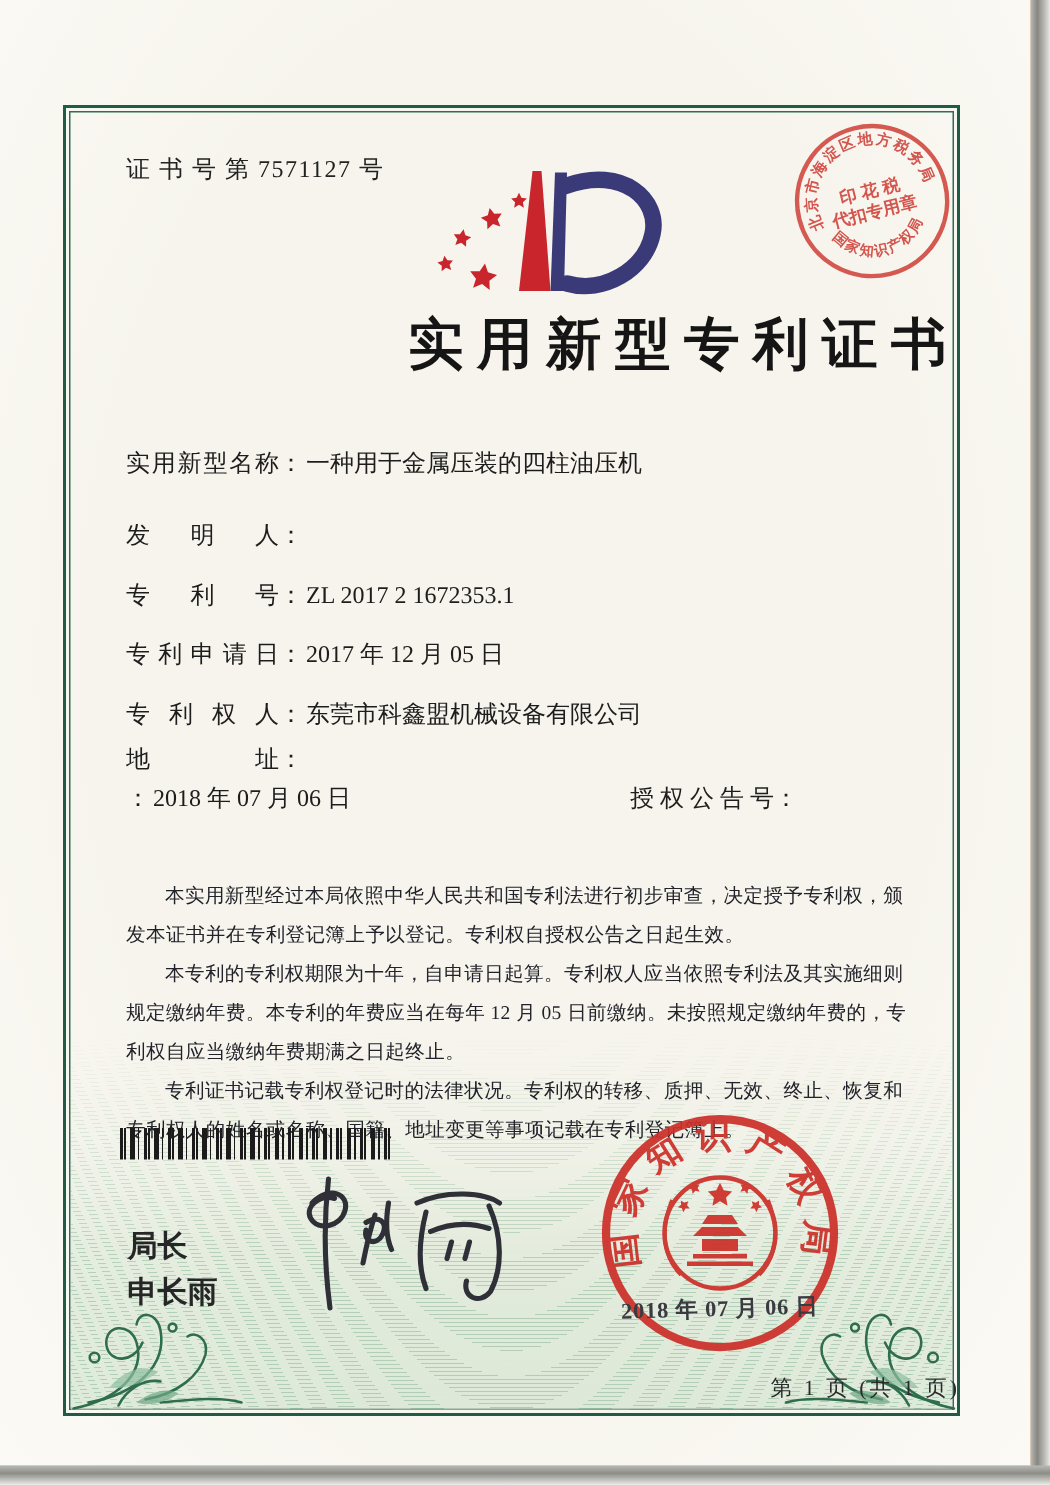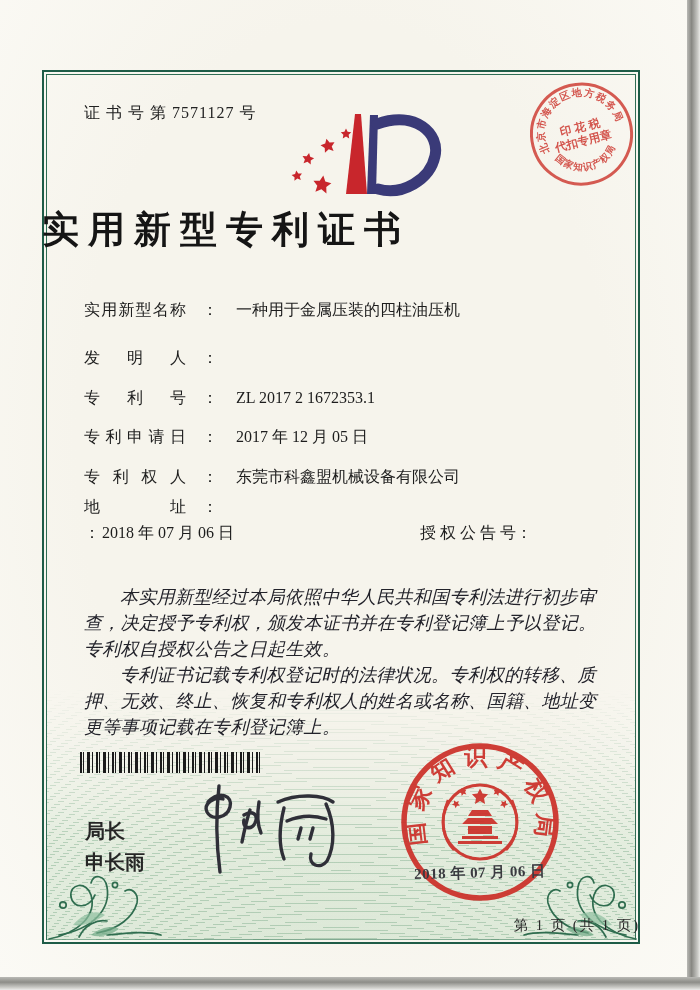--- a/index.html
+++ b/index.html
@@ -19,35 +19,35 @@
   
   .wave-band{position:absolute;left:47px;top:688px;width:588px;height:252px;
     background:
       repeating-radial-gradient(ellipse 1600px 620px at 50% 290%,
         rgba(74,140,98,0.30) 0 1px, rgba(74,140,98,0) 1px 7px),
       linear-gradient(180deg, rgba(205,226,203,0) 0%, rgba(205,226,203,0.45) 55%, rgba(199,222,197,0.55) 100%);
     -webkit-mask-image:linear-gradient(180deg,transparent 0,rgba(0,0,0,.55) 30%,#000 60%);
     mask-image:linear-gradient(180deg,transparent 0,rgba(0,0,0,.55) 30%,#000 60%);}
   
   .cert-no{position:absolute;left:84px;top:103px;font-size:16px;color:#222;letter-spacing:1px;}
-  .title{position:absolute;left:42px;top:205px;width:598px;text-align:left;
+  .title{position:absolute;left:42px;top:205px;width:598px;text-align:right;
     font-size:37px;font-weight:bold;color:#151515;letter-spacing:9px;}
   .content{position:absolute;left:84px;top:298px;width:528px;color:#1d1d1d;}
-  .frow{display:flex;font-size:16px;line-height:23px;gap:16px;}
+  .frow{display:flex;font-size:16px;line-height:23px;}
   .flabel{flex:0 0 102px;text-align:justify;text-align-last:justify;}
   .flabel2{flex:0 0 96px;text-align:justify;text-align-last:justify;}
   .fcolon{flex:0 0 18px;}
   .fvalue{flex:1 1 auto;}
   .m1{margin-bottom:25px}.m2{margin-bottom:17px}.m3{margin-bottom:16px}
   .m4{margin-bottom:17px}.m5{margin-bottom:7px}.m6{margin-bottom:3px}
   .grant-row{display:flex;font-size:16px;line-height:23px;}
   .grant-left{display:flex;flex:0 0 300px;}
   .grant-right{display:flex;flex:1 1 auto;margin-left:36px;}
-  .paras{position:absolute;left:84px;top:584px;width:530px;font-size:18px;
-    line-height:26px;color:#22222a;font-style:italic;letter-spacing:0.3px;}
+  .paras{position:absolute;left:84px;top:584px;width:530px;font-size:13px;
+    line-height:26px;color:#22222a;letter-spacing:0.3px;}
   .paras p{margin:0;text-indent:2em;}
   .barcode{position:absolute;left:80px;top:752px;width:183px;height:21px;
     background:repeating-linear-gradient(90deg,
       #1b1b1b 0 2px,transparent 2px 3px,#1b1b1b 3px 4px,transparent 4px 7px,
       #1b1b1b 7px 10px,transparent 10px 12px,#1b1b1b 12px 13px,transparent 13px 16px);}
   .director{position:absolute;left:85px;top:816px;font-family:"Liberation Sans","DejaVu Sans",sans-serif;
     font-size:20px;font-weight:600;color:#262626;line-height:31px;}
   .signature{position:absolute;left:186px;top:780px;}
   .seal{position:absolute;left:396px;top:738px;opacity:0.92;}
   .seal-date{position:absolute;left:414px;top:863px;width:160px;font-size:15px;color:#3a3a40;
@@ -156,20 +156,21 @@
       </span>
       <span class="grant-right">
         <span class="flabel2">授权公告号</span>
         <span class="fcolon">：</span>
       </span>
     </div>
   </div>
 
   <div class="paras">
     <p>本实用新型经过本局依照中华人民共和国专利法进行初步审查，决定授予专利权，颁发本证书并在专利登记簿上予以登记。专利权自授权公告之日起生效。</p>
+    <p>本专利的专利权期限为十年，自申请日起算。专利权人应当依照专利法及其实施细则规定缴纳年费。本专利的年费应当在每年 12 月 05 日前缴纳。未按照规定缴纳年费的，专利权自应当缴纳年费期满之日起终止。</p>
     <p>专利证书记载专利权登记时的法律状况。专利权的转移、质押、无效、终止、恢复和专利权人的姓名或名称、国籍、地址变更等事项记载在专利登记簿上。</p>
   </div>
 
   <div class="barcode"></div>
 
   <div class="flourish fl-left">
     <svg width="118" height="100" viewBox="0 0 118 100">
       <g fill="none" stroke="#2f6d4f" stroke-width="1.7" stroke-linecap="round">
         <path d="M4,96 C34,90 52,72 46,52 C42,38 24,40 26,54 C28,66 44,66 50,52"></path>
         <path d="M14,92 C48,86 66,66 62,44 C60,32 48,30 46,40"></path>

